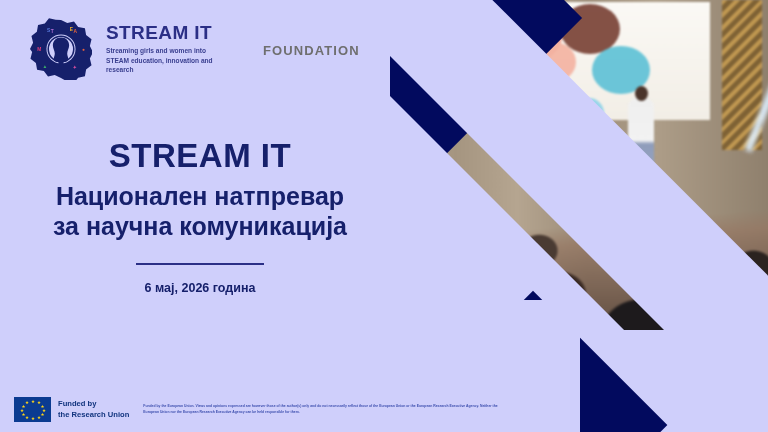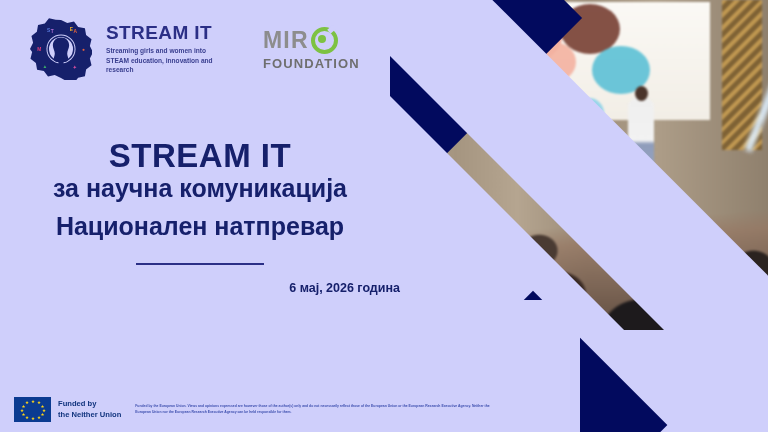--- a/index.html
+++ b/index.html
@@ -120,21 +120,21 @@
   .miro-o{width:19px;height:19px;border:4px solid #7dc242;border-radius:50%;position:relative;margin-left:2px;}
   .miro-o::after{content:"";position:absolute;left:3.5px;top:3.5px;width:8px;height:8px;background:#7dc242;border-radius:50%;}
   .miro-o::before{content:"";position:absolute;right:-1px;top:-4px;width:7px;height:5px;background:#cfcffb;transform:rotate(-40deg);}
   .miro-found{font-size:13px;font-weight:bold;color:#6f6f6f;letter-spacing:1.1px;margin-top:2px;}
 
   
   .main-text{position:absolute;left:0;top:138px;width:400px;text-align:center;}
   .h-stream{font-size:33px;font-weight:bold;color:#16206b;letter-spacing:.5px;line-height:1.1;}
   .h-sub{font-size:25px;font-weight:bold;color:#16206b;line-height:1.18;margin-top:8px;}
   .divider{width:128px;height:2px;background:#2b2f86;margin:22px auto 0;}
-  .date{font-size:12.5px;font-weight:bold;color:#16206b;margin-top:16px;text-align:right;}
+  .date{font-size:12.5px;font-weight:bold;color:#16206b;margin-top:16px;}
 
   
   .footer{position:absolute;left:0;bottom:10px;width:756px;display:flex;align-items:center;}
   .eu-block{display:flex;align-items:center;gap:7px;margin-left:14px;flex:0 0 auto;}
   .eu-flag{width:37px;height:25px;background:#0b3b91;position:relative;flex:0 0 auto;}
   .eu-flag .star{position:absolute;color:#ffd617;font-size:4.5px;line-height:1;}
   .eu-label{font-size:7.6px;font-weight:bold;color:#12357f;line-height:1.35;}
   .disclaimer{
     font-size:3.4px;color:#3d4fae;line-height:1.7;margin-left:14px;max-width:360px;
     font-weight:bold;
@@ -195,32 +195,28 @@
         </g>
       </svg>
     </div>
 
     <div class="brand-block">
       <div class="brand-title">STREAM IT</div>
       <div class="brand-tag">Streaming girls and women into STEAM education, innovation and research</div>
     </div>
 
     <div class="miro">
-      <div class="miro-row">
-        <span class="miro-mir">MIR</span>
-        <span class="miro-o"></span>
-      </div>
       <div class="miro-found">FOUNDATION</div>
     </div>
   </div>
 
   <div class="main-text">
     <div class="h-stream">STREAM IT</div>
+    <div class="h-sub">Национален натпревар</div>
     <div class="h-sub" style="margin-top:0">за научна комуникација</div>
-    <div class="h-sub">Национален натпревар</div>
     <div class="divider"></div>
     <div class="date">6 мај, 2026 година</div>
   </div>
 
   <div class="footer">
     <div class="eu-block">
       <div class="eu-flag">
         <span class="star" style="left:17px;top:3px;">★</span>
         <span class="star" style="left:23px;top:4.4px;">★</span>
         <span class="star" style="left:26.5px;top:8px;">★</span>
@@ -229,19 +225,19 @@
         <span class="star" style="left:23px;top:19px;">★</span>
         <span class="star" style="left:17px;top:20px;">★</span>
         <span class="star" style="left:11px;top:19px;">★</span>
         <span class="star" style="left:7.5px;top:16px;">★</span>
         <span class="star" style="left:6px;top:12px;">★</span>
         <span class="star" style="left:7.5px;top:8px;">★</span>
         <span class="star" style="left:11px;top:4.4px;">★</span>
       </div>
       <div class="eu-label">
         <div>Funded by</div>
-        <div>the Neither Union</div>
+        <div>the Research Union</div>
       </div>
     </div>
     <div class="disclaimer">Funded by the European Union. Views and opinions expressed are however those of the author(s) only and do not necessarily reflect those of the European Union or the European Research Executive Agency. Neither the European Union nor the European Research Executive Agency can be held responsible for them.</div>
   </div>
 
 </div>
 
 </body></html>

